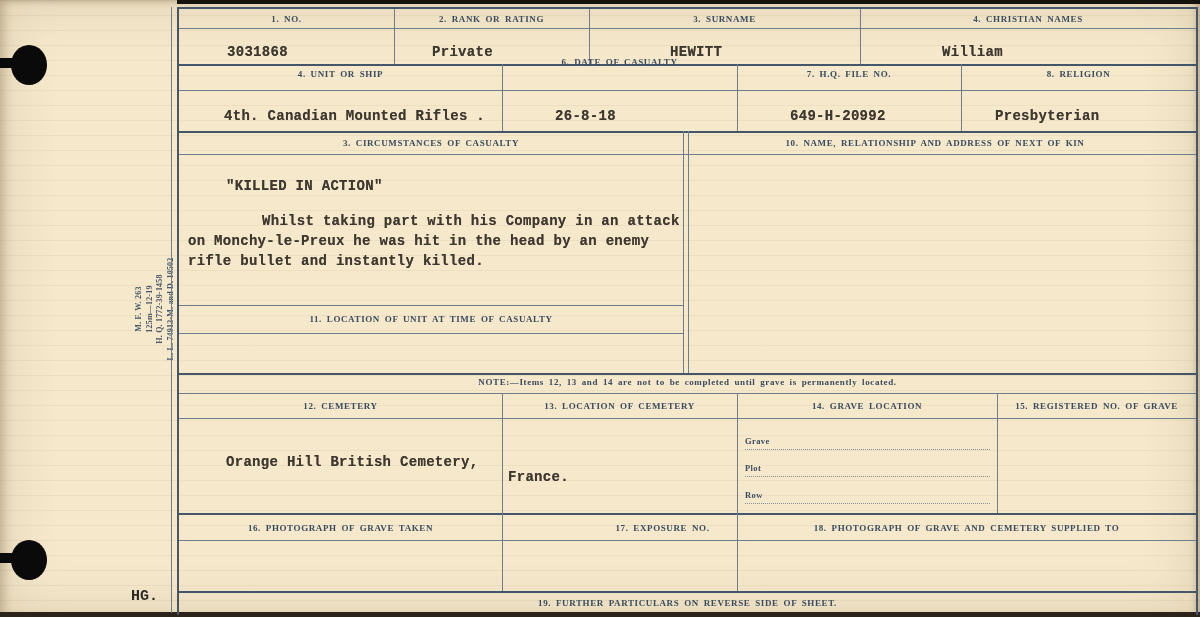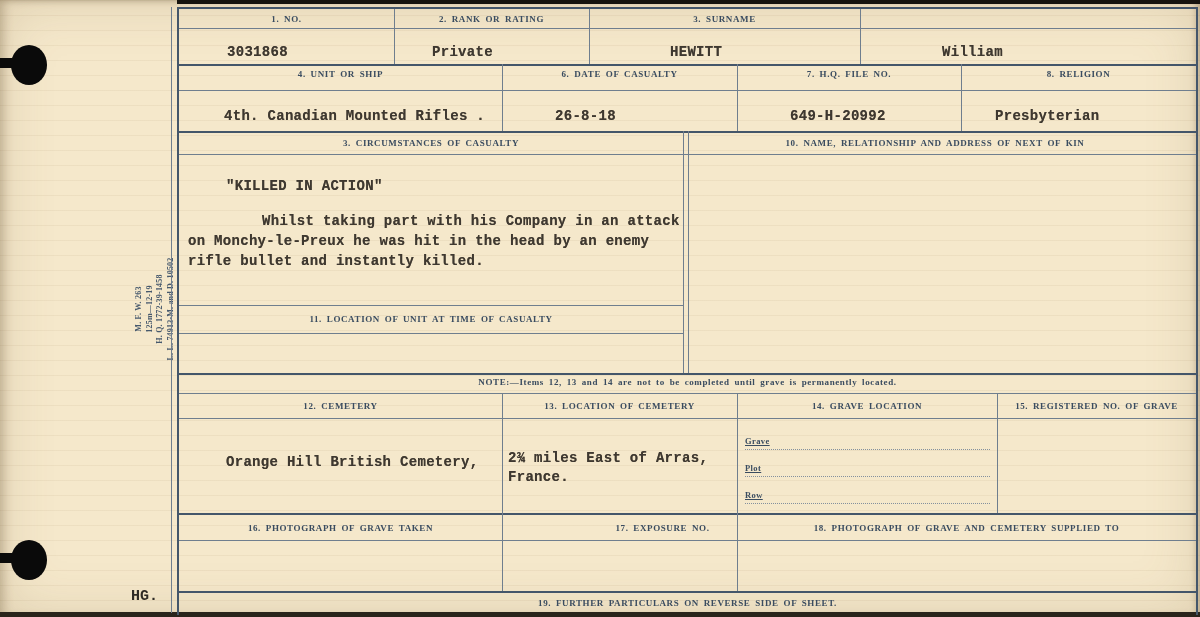--- a/index.html
+++ b/index.html
@@ -29,21 +29,21 @@
   .vline{position:absolute;width:1px;background:var(--rule);}
   .lbl{position:absolute;text-align:center;font:700 9px "Liberation Serif",serif;
     color:var(--print);letter-spacing:.6px;word-spacing:2px;white-space:nowrap;}
   .typed{position:absolute;font:700 14px "Liberation Mono",monospace;color:var(--ink);
     letter-spacing:.3px;white-space:pre;text-shadow:0 0 .6px rgba(60,50,40,.65);}
   .bodytext{position:absolute;left:9px;top:202px;width:500px;
     font:700 14px/20px "Liberation Mono",monospace;color:var(--ink);letter-spacing:.3px;
     text-shadow:0 0 .6px rgba(60,50,40,.65);}
   .bodytext .indent{margin-left:74px;}
   .dotrow{position:absolute;left:566px;width:245px;height:13px;border-bottom:1px dotted var(--rule-dot);
-    font:700 8.5px "Liberation Serif",serif;color:var(--print);letter-spacing:.4px;text-decoration:underline;}
+    font:700 8.5px "Liberation Serif",serif;color:var(--print);letter-spacing:.4px;}
 </style>
 </head>
 <body>
 
 <div class="page">
   <div class="paper-tex"></div>
 
   <div class="scan-strip-top"></div>
   <div class="scan-strip-bottom"></div>
 
@@ -88,22 +88,23 @@
     <div class="vline" style="left:509px;top:122px;height:242px;"></div>
     <div class="vline" style="left:323px;top:384px;height:120px;"></div>
     <div class="vline" style="left:558px;top:384px;height:120px;"></div>
     <div class="vline" style="left:818px;top:384px;height:120px;"></div>
     <div class="vline" style="left:323px;top:504px;height:78px;"></div>
     <div class="vline" style="left:558px;top:504px;height:78px;"></div>
 
     <div class="lbl" style="left:0;width:215px;top:5px;">1.  NO.</div>
     <div class="lbl" style="left:215px;width:195px;top:5px;">2.  RANK OR RATING</div>
     <div class="lbl" style="left:410px;width:271px;top:5px;">3.  SURNAME</div>
+    <div class="lbl" style="left:681px;width:336px;top:5px;">4.  CHRISTIAN NAMES</div>
     <div class="lbl" style="left:0;width:323px;top:60px;">4.  UNIT OR SHIP</div>
-    <div class="lbl" style="left:323px;width:235px;top:60px;">6.  DATE OF CASUALTY</div>
+    <div class="lbl" style="left:323px;width:235px;top:48px;">6.  DATE OF CASUALTY</div>
     <div class="lbl" style="left:558px;width:224px;top:60px;">7.  H.Q. FILE NO.</div>
     <div class="lbl" style="left:782px;width:235px;top:60px;">8.  RELIGION</div>
     <div class="lbl" style="left:0;width:504px;top:129px;">3.  CIRCUMSTANCES OF CASUALTY</div>
     <div class="lbl" style="left:502px;width:508px;top:129px;">10.  NAME, RELATIONSHIP AND ADDRESS OF NEXT OF KIN</div>
     <div class="lbl" style="left:0;width:504px;top:305px;">11.  LOCATION OF UNIT AT TIME OF CASUALTY</div>
     <div class="lbl" style="left:0;width:1017px;top:368px;">NOTE:—Items 12, 13 and 14 are not to be completed until grave is permanently located.</div>
     <div class="lbl" style="left:0;width:323px;top:392px;">12.  CEMETERY</div>
     <div class="lbl" style="left:323px;width:235px;top:392px;">13.  LOCATION OF CEMETERY</div>
     <div class="lbl" style="left:558px;width:260px;top:392px;">14.  GRAVE LOCATION</div>
     <div class="lbl" style="left:818px;width:199px;top:392px;">15.  REGISTERED NO. OF GRAVE</div>
@@ -122,20 +123,19 @@
     <div class="typed" style="left:816px;top:99px;">Presbyterian</div>
 
     <div class="typed" style="left:47px;top:169px;">"KILLED IN ACTION"</div>
     <div class="bodytext">
       <div class="indent">Whilst taking part with his Company in an attack</div>
       <div>on Monchy-le-Preux he was hit in the head by an enemy</div>
       <div>rifle bullet and instantly killed.</div>
     </div>
 
     <div class="typed" style="left:47px;top:445px;">Orange Hill British Cemetery,</div>
-    <div class="typed" style="left:329px;top:441px;">2¾ miles East of Arras,</div>
     <div class="typed" style="left:329px;top:460px;">France.</div>
 
     <div class="dotrow" style="top:427px;">Grave</div>
     <div class="dotrow" style="top:454px;">Plot</div>
     <div class="dotrow" style="top:481px;">Row</div>
   </div>
 </div>
 
 </body></html>

